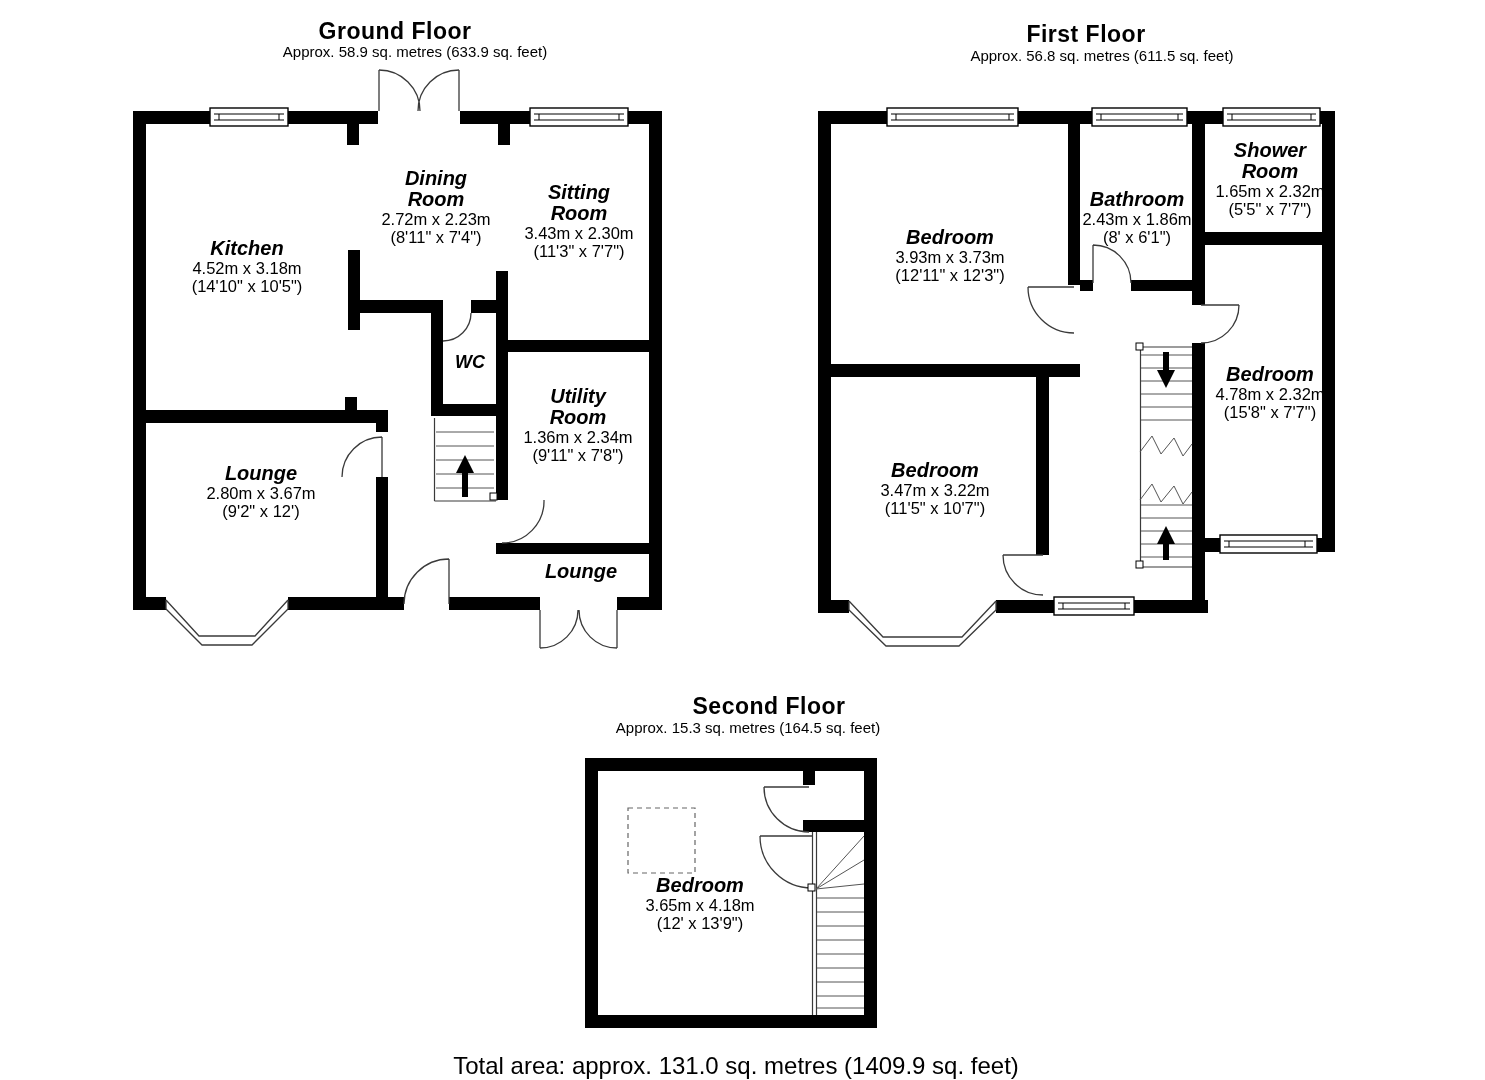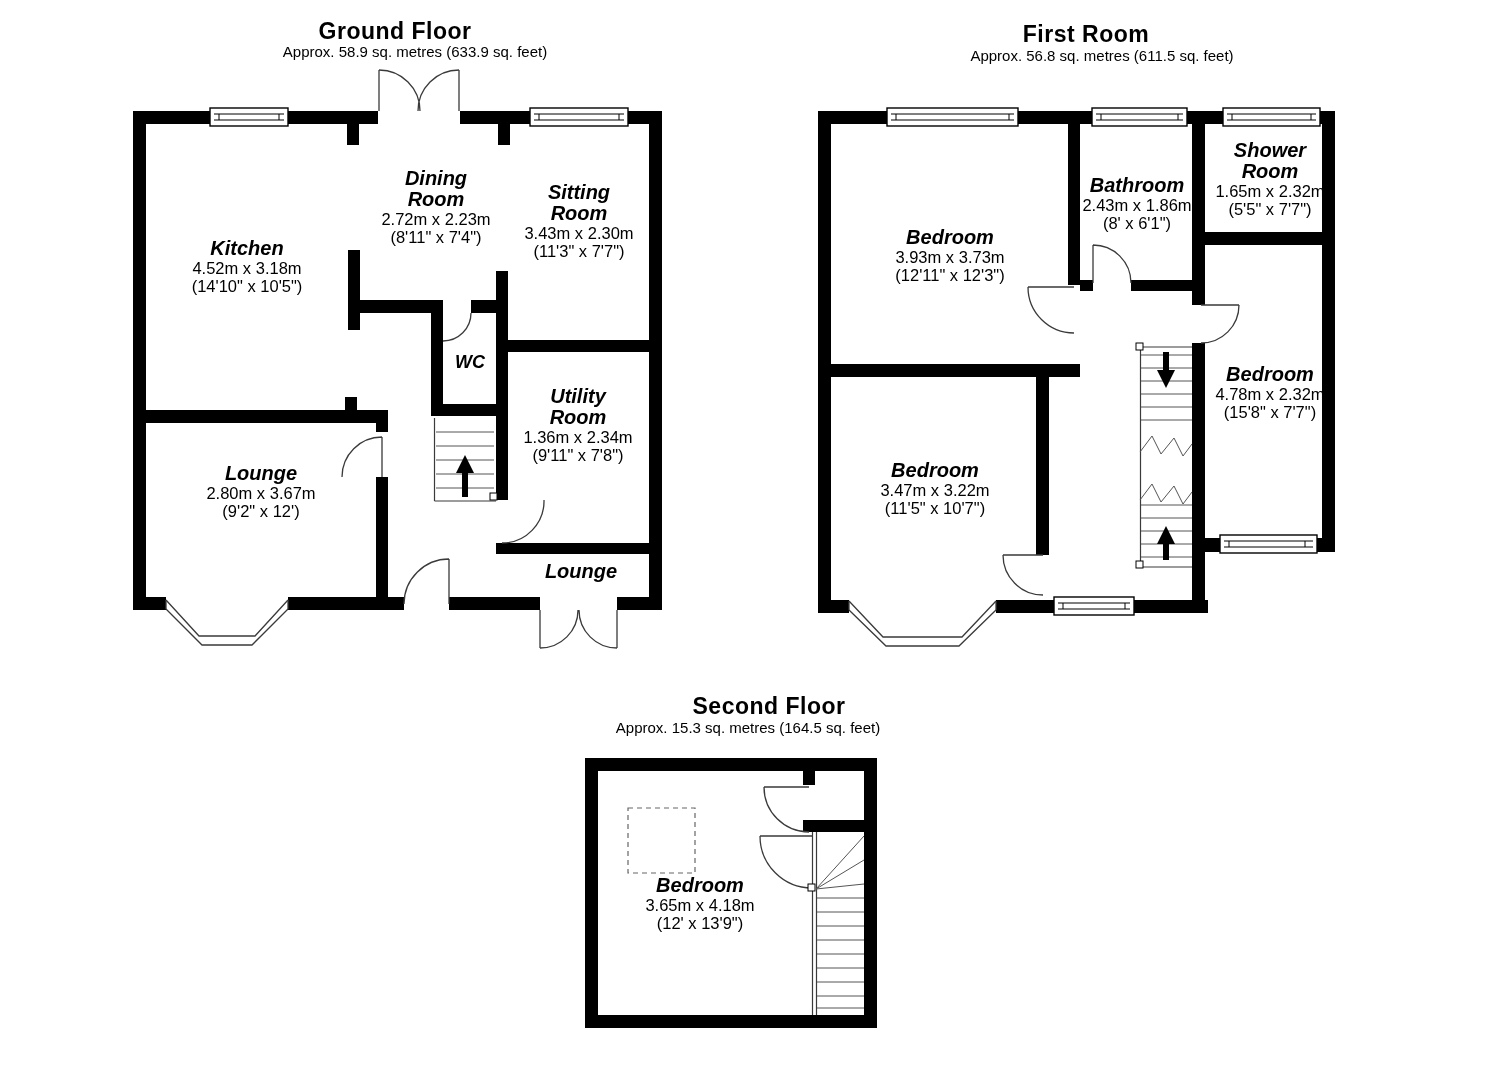--- a/index.html
+++ b/index.html
@@ -166,21 +166,21 @@
         <path d="M817 898h47M817 912h47M817 926h47M817 940h47M817 954h47M817 968h47M817 982h47M817 996h47M817 1008h47" stroke="#555" stroke-width="1" fill="none"></path>
         <rect x="808" y="884" width="7" height="7" fill="#fff" stroke="#000" stroke-width="1"></rect>
       </g>
       <rect x="628" y="808" width="67" height="65" fill="none" stroke="#666" stroke-width="1.2" stroke-dasharray="5 4"></rect>
     </g>
   </svg>
 
   <div class="floor-title" style="left:395px;top:18px">Ground Floor</div>
   <div class="floor-area" style="left:395px;top:43px">Approx. 58.9 sq. metres (633.9 sq. feet)</div>
 
-  <div class="floor-title" style="left:1086px;top:21px">First Room</div>
+  <div class="floor-title" style="left:1086px;top:21px">First Floor</div>
   <div class="floor-area" style="left:1082px;top:47px">Approx. 56.8 sq. metres (611.5 sq. feet)</div>
 
   <div class="floor-title" style="left:769px;top:693px">Second Floor</div>
   <div class="floor-area" style="left:728px;top:719px">Approx. 15.3 sq. metres (164.5 sq. feet)</div>
 
   <div class="room-label" style="left:247px;top:238px">
     <div class="rname">Kitchen</div>
     <div class="rdim">4.52m x 3.18m</div>
     <div class="rdim">(14'10" x 10'5")</div>
   </div>
@@ -212,21 +212,21 @@
   </div>
   <div class="room-label" style="left:581px;top:561px">
     <div class="rname">Lounge</div>
   </div>
 
   <div class="room-label" style="left:950px;top:227px">
     <div class="rname">Bedroom</div>
     <div class="rdim">3.93m x 3.73m</div>
     <div class="rdim">(12'11" x 12'3")</div>
   </div>
-  <div class="room-label" style="left:1137px;top:175px">
+  <div class="room-label" style="left:1137px;top:189px">
     <div class="rname">Bathroom</div>
     <div class="rdim">2.43m x 1.86m</div>
     <div class="rdim">(8' x 6'1")</div>
   </div>
   <div class="room-label" style="left:1270px;top:140px">
     <div class="rname">Shower
 Room</div>
     <div class="rdim">1.65m x 2.32m</div>
     <div class="rdim">(5'5" x 7'7")</div>
   </div>
@@ -240,14 +240,15 @@
     <div class="rdim">4.78m x 2.32m</div>
     <div class="rdim">(15'8" x 7'7")</div>
   </div>
 
   <div class="room-label" style="left:700px;top:875px">
     <div class="rname">Bedroom</div>
     <div class="rdim">3.65m x 4.18m</div>
     <div class="rdim">(12' x 13'9")</div>
   </div>
 
+  <div class="total-area" style="left:736px;top:1052px">Total area: approx. 131.0 sq. metres (1409.9 sq. feet)</div>
 
 </div>
 
 </body></html>

